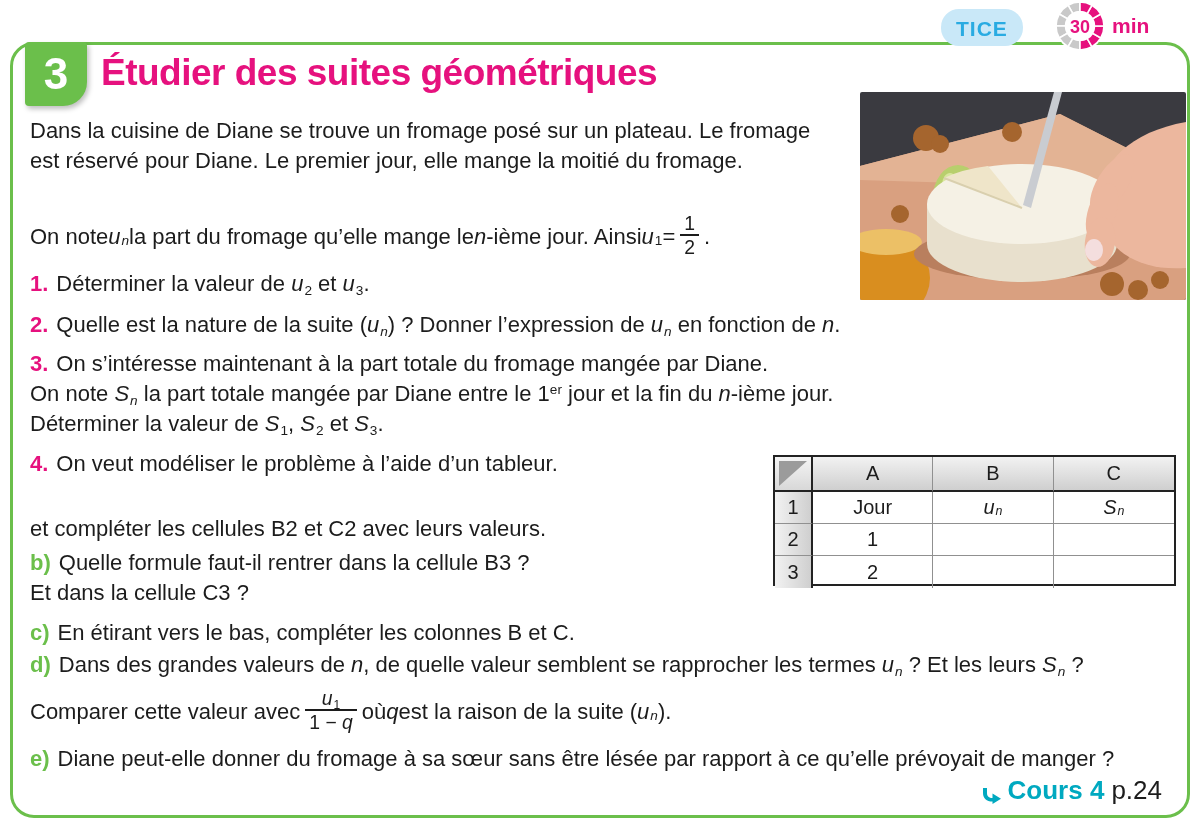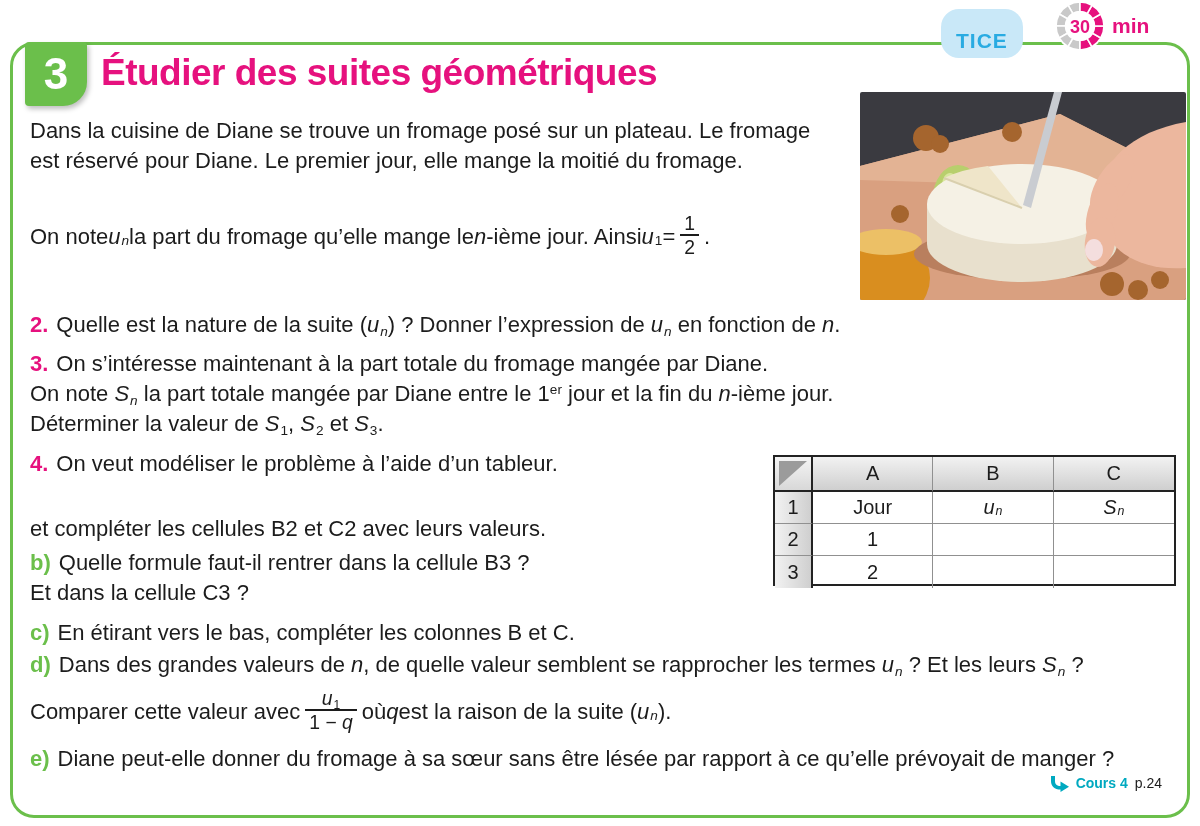--- a/index.html
+++ b/index.html
@@ -22,21 +22,21 @@
         display:flex;align-items:center;justify-content:center;
         color:#fff;font-size:44px;font-weight:700;
         box-shadow:2px 3px 5px rgba(0,0,0,.25)}
 
   .title{position:absolute;left:101px;top:52px;z-index:3;
         font-size:37px;font-weight:700;color:var(--pink);letter-spacing:-.5px;white-space:nowrap}
 
   .tice{position:absolute;left:941px;top:9px;z-index:3;
         background:var(--cyan-bg);color:var(--cyan);
         font-size:21px;font-weight:700;letter-spacing:1px;
-        padding:20px 15px 5px;border-radius:18px}
+        padding:8px 15px 5px;border-radius:18px}
 
   .timer{position:absolute;left:1054px;top:0;z-index:3;width:52px;height:52px}
   .timer-min{position:absolute;left:1112px;top:14px;z-index:3;
         color:var(--pink);font-size:21px;font-weight:700}
 
   .photo{position:absolute;left:860px;top:92px;width:326px;height:208px;border-radius:2px;z-index:2}
 
   .line{position:absolute;left:30px;font-size:22px;line-height:30px;white-space:nowrap}
   .fline{display:flex;align-items:center;height:56px}
   .qnum{color:var(--pink);font-weight:700;margin-right:8px}
@@ -58,22 +58,22 @@
         border-right:1px solid #909090;border-bottom:1px solid #909090}
   .sheet .hdr{background:linear-gradient(#f2f2f2,#cfcfcf);border-bottom:2px solid #222}
   .sheet .rnum{background:linear-gradient(90deg,#f2f2f2,#cfcfcf);border-right:2px solid #222}
   .sheet .corner{background:linear-gradient(#f5f5f5,#d8d8d8);
         border-bottom:2px solid #222;border-right:2px solid #222;position:relative}
   .sheet .corner .tri{position:absolute;inset:4px;background:#9b9b9b;
         clip-path:polygon(0 0,100% 0,0 100%)}
   .sheet .noR{border-right:none}
   .sheet .noB{border-bottom:none}
 
-  .footer{position:absolute;right:38px;top:775px;font-size:14px;white-space:nowrap;
-        display:flex;align-items:flex-start;gap:7px;text-decoration:none;color:var(--ink)}
+  .footer{position:absolute;right:38px;top:775px;font-size:26px;white-space:nowrap;
+        display:flex;align-items:flex-end;gap:7px;text-decoration:none;color:var(--ink)}
   .footer .link{color:var(--teal);font-weight:700}
   .footer svg{display:block}
 </style>
 </head>
 <body>
 
 <div class="page">
 
   <div class="card"></div>
 
@@ -144,20 +144,23 @@
       <span class="i">u</span>
       <span class="sub">1</span>
       <span> = </span>
       <span class="frac">
         <span class="fnum"><span>1</span></span>
         <span class="fden"><span>2</span></span>
       </span>
       <span>.</span>
     </div>
 
+  <div class="line" style="top:269px">
+    <span class="qnum">1.</span><span><span>Déterminer la valeur de </span><span class="i">u</span><span class="sub">2</span><span> et </span><span class="i">u</span><span class="sub">3</span><span>.</span></span>
+  </div>
   <div class="line" style="top:310px">
     <span class="qnum">2.</span><span><span>Quelle est la nature de la suite (</span><span class="i">u</span><span class="sub i">n</span><span>) ? Donner l’expression de </span><span class="i">u</span><span class="sub i">n</span><span> en fonction de </span><span class="i">n</span><span>.</span></span>
   </div>
   <div class="line" style="top:349px">
     <span class="qnum">3.</span><span><span>On s’intéresse maintenant à la part totale du fromage mangée par Diane.</span></span>
   </div>
   <div class="line" style="top:379px"><span>On note </span><span class="i">S</span><span class="sub i">n</span><span> la part totale mangée par Diane entre le 1</span><span class="sup">er</span><span> jour et la fin du </span><span class="i">n</span><span>-ième jour.</span></div>
   <div class="line" style="top:409px"><span>Déterminer la valeur de </span><span class="i">S</span><span class="sub">1</span><span>, </span><span class="i">S</span><span class="sub">2</span><span> et </span><span class="i">S</span><span class="sub">3</span><span>.</span></div>
   <div class="line" style="top:449px">
     <span class="qnum">4.</span><span><span>On veut modéliser le problème à l’aide d’un tableur.</span></span>

